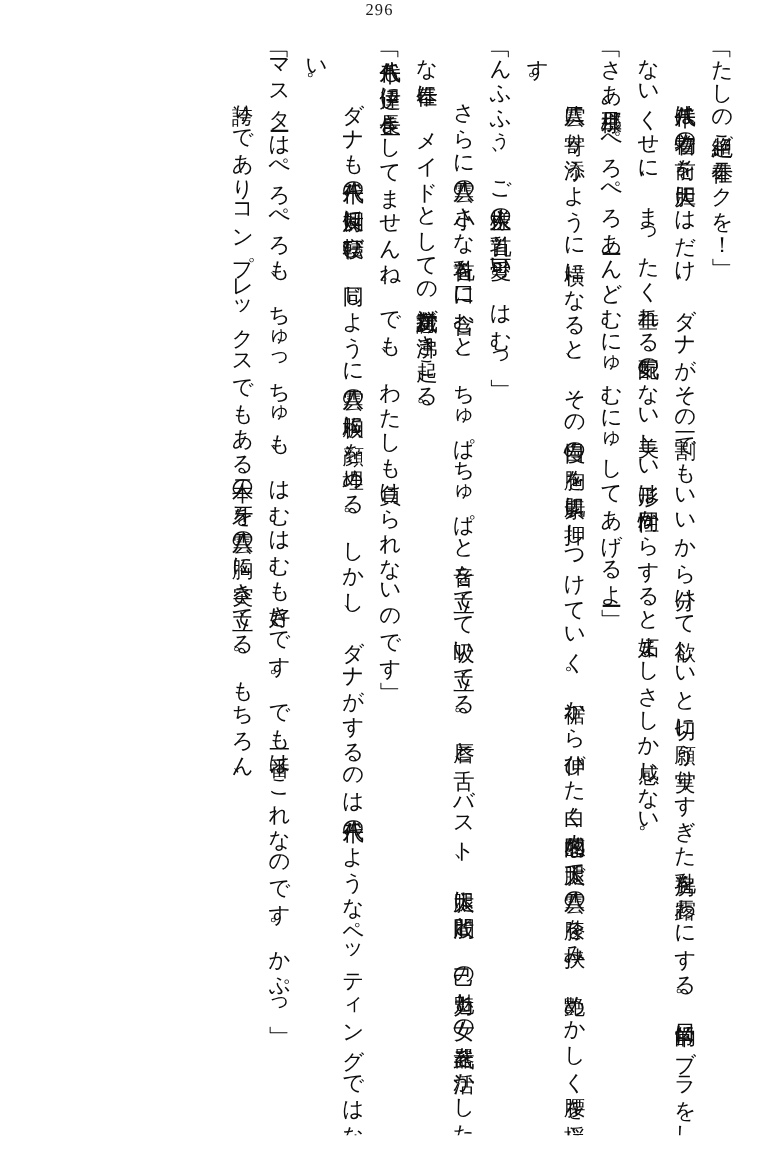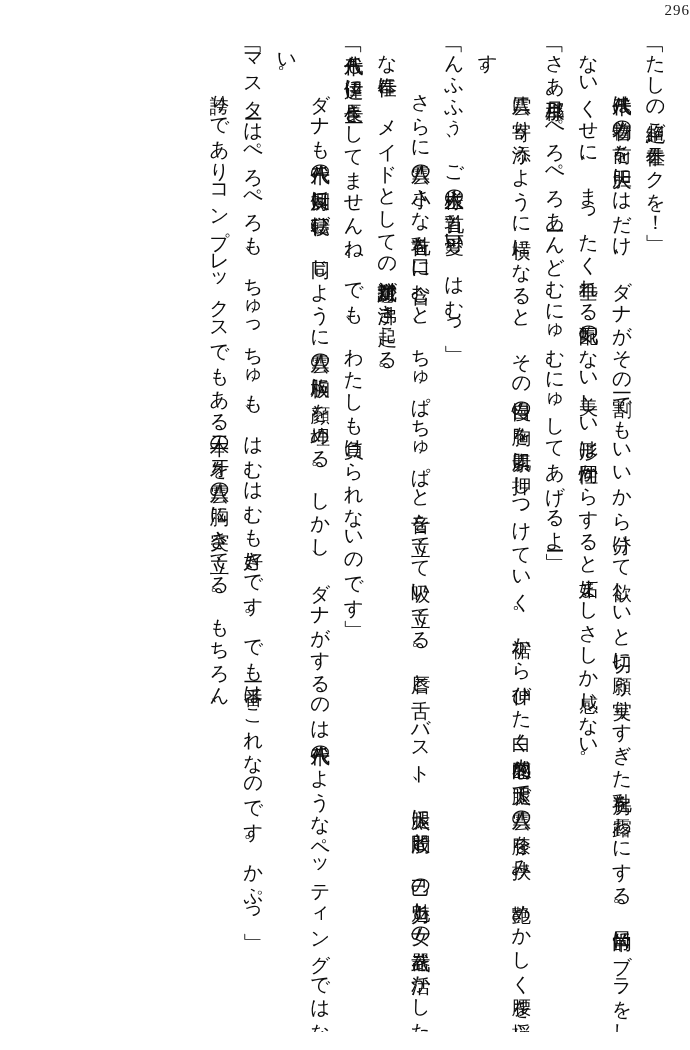--- a/index.html
+++ b/index.html
@@ -20,21 +20,21 @@
     width: 690px;
     height: 1050px;
     background: #ffffff;
     box-sizing: border-box;
   }
   .page-number {
     position: absolute;
     top: 2px;
     left: 0;
     right: 0;
-    text-align: right;
+    text-align: center;
     font-size: 15px;
     letter-spacing: 1px;
     color: #1a1a1a;
     font-family: "Liberation Serif", "DejaVu Serif", serif;
   }
   .body-text {
     position: absolute;
     top: 40px;
     left: 18px;
     right: 18px;

